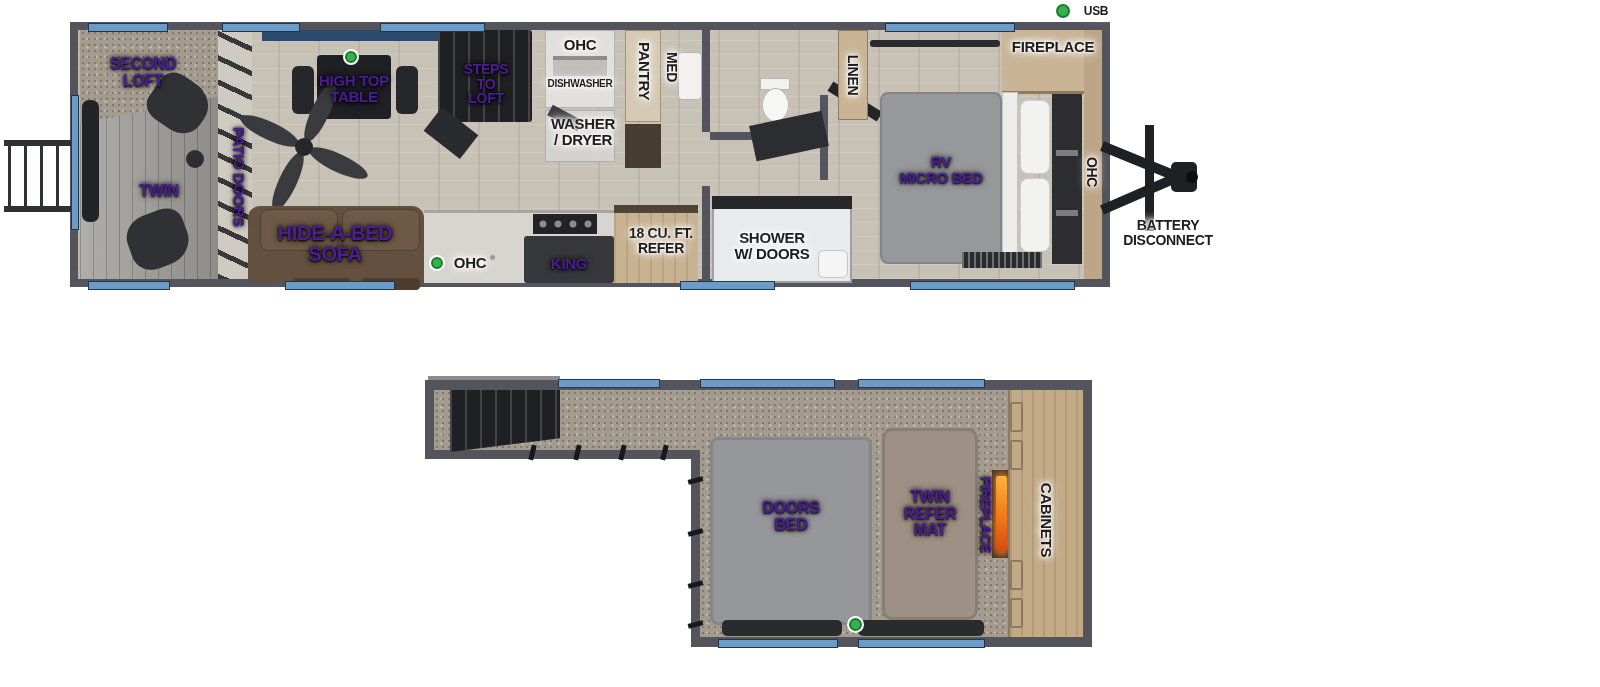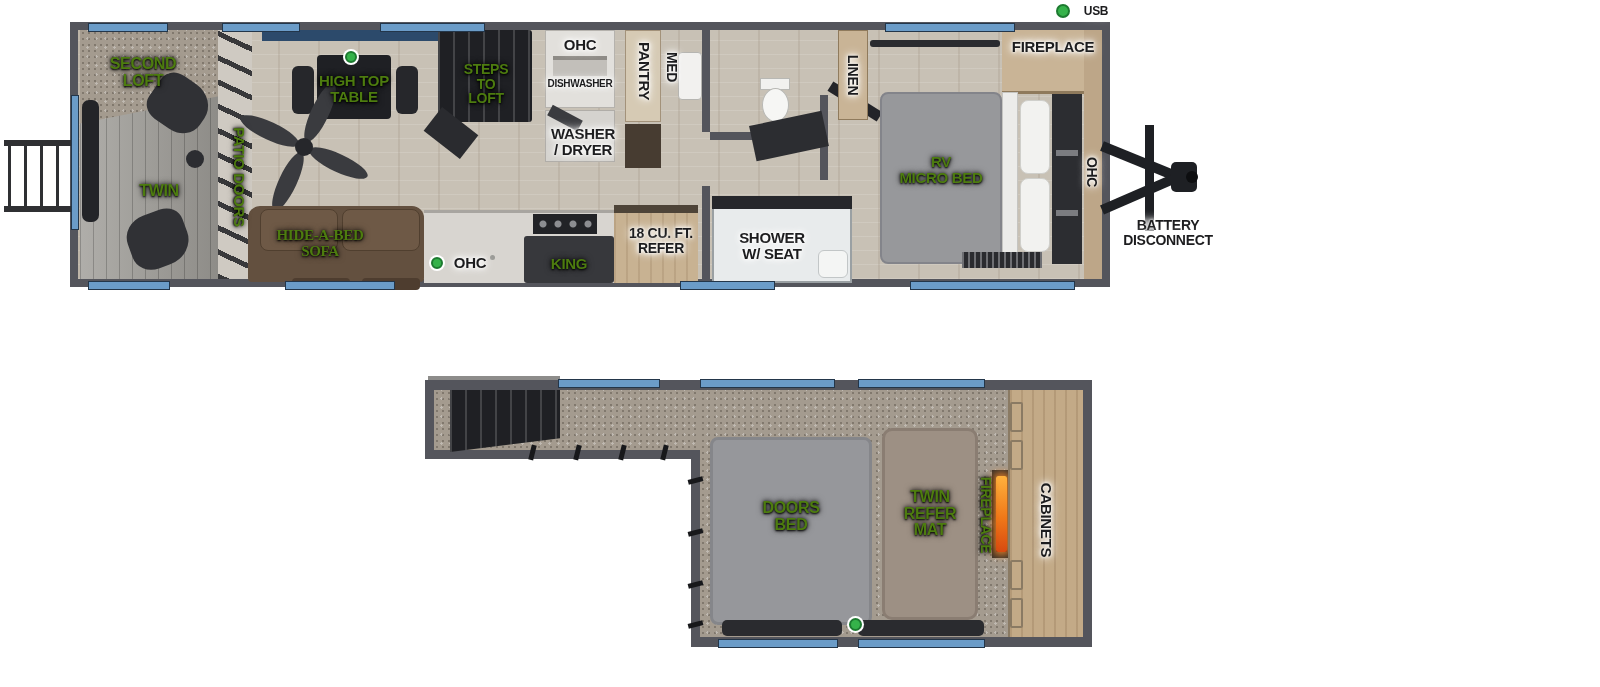--- a/index.html
+++ b/index.html
@@ -18,21 +18,21 @@
   .deckfloor{background-color:#9e9c97;
     background-image:repeating-linear-gradient(90deg,rgba(0,0,0,.20) 0 1px,transparent 1px 13px),
                      linear-gradient(90deg,rgba(255,255,255,.18),rgba(0,0,0,.10));}
   .woodcab{background-color:#c3aa87;
     background-image:repeating-linear-gradient(90deg,rgba(110,80,50,.18) 0 2px,transparent 2px 11px);}
   .win{background:#6b9cc8;border:1px solid #23364a;box-sizing:border-box;}
   
   .ctr{transform:translate(-50%,-50%);}
   .lbl{white-space:pre-line;text-align:center;font-weight:700;line-height:1.04;
        letter-spacing:-.3px;pointer-events:none;}
-  .lblW{color:#4d7c0f;text-shadow:0 1px 2px rgba(0,0,0,.95),0 0 4px rgba(0,0,0,.85),0 0 7px rgba(0,0,0,.6);}
+  .lblW{color:#4c1d95;text-shadow:0 1px 2px rgba(0,0,0,.95),0 0 4px rgba(0,0,0,.85),0 0 7px rgba(0,0,0,.6);}
   .lblD{color:#1c1c1e;text-shadow:0 0 3px #fff,0 0 5px #fff,0 0 8px #fff,0 0 12px #fff;}
   .vert{writing-mode:vertical-rl;}
   .usbdot{border-radius:50%;background:#35b24a;border:2px solid #1d7a30;
           box-shadow:0 0 0 2px #ffffff;box-sizing:border-box;}
   .steps{background:#1f2024;
     background-image:repeating-linear-gradient(90deg,rgba(255,255,255,.16) 0 2px,transparent 2px 15px);}
   .darkbar{background:#2a2b2f;}
 </style>
 </head>
 <body>
@@ -194,36 +194,36 @@
   <div class="abs ctr lbl lblW" style="left:143px;top:73px;font-size:16px;">SECOND
 LOFT</div>
   <div class="abs ctr lbl lblW" style="left:159px;top:191px;font-size:16px;">TWIN</div>
   <div class="abs ctr lbl lblW vert" style="left:239px;top:177px;font-size:15px;">PATIO DOORS</div>
 
   <div class="abs ctr lbl lblW" style="left:354px;top:89px;font-size:15px;">HIGH TOP
 TABLE</div>
   <div class="abs ctr lbl lblW" style="left:486px;top:84px;font-size:14px;">STEPS
 TO
 LOFT</div>
-  <div class="abs ctr lbl lblW" style="left:320px;top:244px;font-size:15px;font-family:Liberation Serif, serif;">HIDE-A-BED
+  <div class="abs ctr lbl lblW" style="left:335px;top:244px;font-size:20px;">HIDE-A-BED
 SOFA</div>
 
   <div class="abs ctr lbl lblD" style="left:580px;top:45px;font-size:15px;">OHC</div>
   <div class="abs ctr lbl lblD" style="left:580px;top:84px;font-size:10px;">DISHWASHER</div>
   <div class="abs ctr lbl lblD vert" style="left:644px;top:71px;font-size:15px;">PANTRY</div>
   <div class="abs ctr lbl lblD vert" style="left:672px;top:67px;font-size:14px;">MED</div>
-  <div class="abs ctr lbl lblD" style="left:583px;top:142px;font-size:15px;">WASHER
+  <div class="abs ctr lbl lblD" style="left:583px;top:132px;font-size:15px;">WASHER
 / DRYER</div>
   <div class="abs ctr lbl lblD" style="left:470px;top:263px;font-size:15px;">OHC</div>
   <div class="abs ctr lbl lblW" style="left:569px;top:264px;font-size:15px;">KING</div>
   <div class="abs ctr lbl lblD" style="left:661px;top:241px;font-size:14px;">18 CU. FT.
 REFER</div>
 
   <div class="abs ctr lbl lblD" style="left:772px;top:246px;font-size:15px;">SHOWER
-W/ SEAT</div>
+W/ DOORS</div>
   <div class="abs ctr lbl lblD vert" style="left:853px;top:75px;font-size:14px;">LINEN</div>
 
   <div class="abs ctr lbl lblD" style="left:1053px;top:47px;font-size:15px;">FIREPLACE</div>
   <div class="abs ctr lbl lblW" style="left:941px;top:170px;font-size:15px;">RV
 MICRO BED</div>
   <div class="abs ctr lbl lblD vert" style="left:1092px;top:172px;font-size:14px;">OHC</div>
 
   <div class="abs ctr lbl lblD" style="left:1168px;top:233px;font-size:14px;">BATTERY
 DISCONNECT</div>
 

